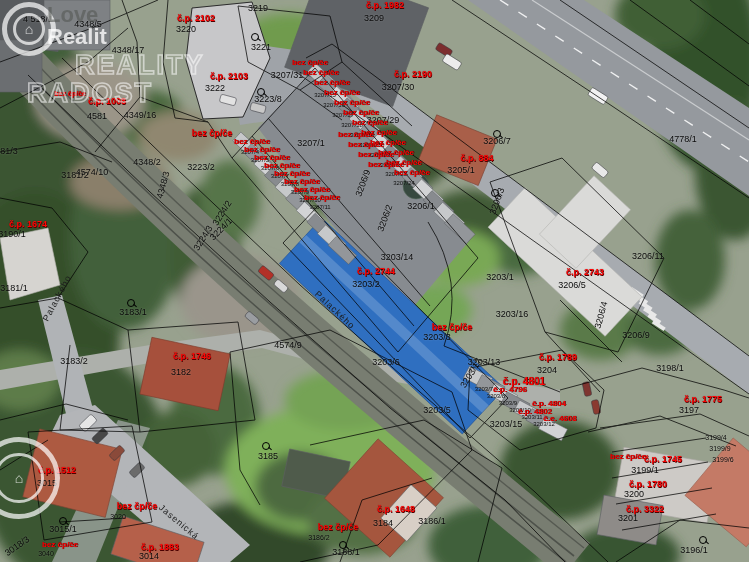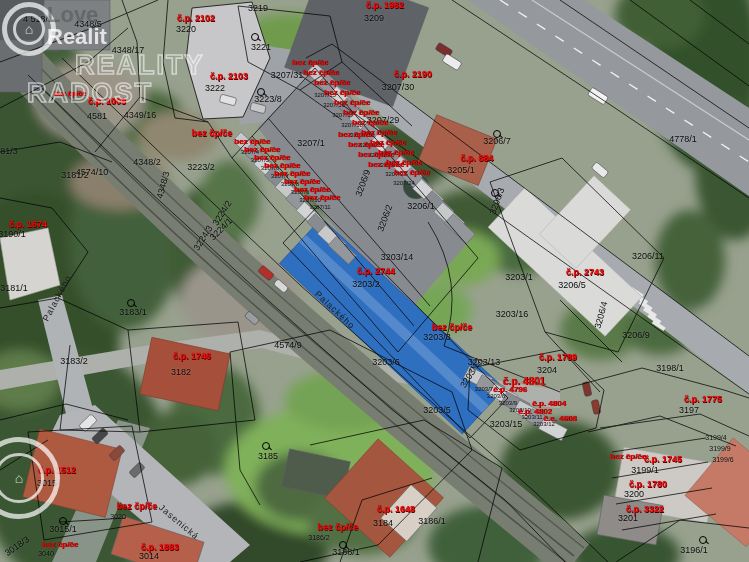--- a/index.html
+++ b/index.html
@@ -266,21 +266,21 @@
       <span class="pl" style="left: 181px; top: 372px; transform: translate(-50%, -50%);">3182</span>
       <span class="pl" style="left: 288px; top: 345px; transform: translate(-50%, -50%);">4574/9</span>
       <span class="pl" style="left: 363px; top: 183px; transform: translate(-50%, -50%) rotate(-70deg);">3206/9</span>
       <span class="pl" style="left: 385px; top: 218px; transform: translate(-50%, -50%) rotate(-70deg);">3206/2</span>
       <span class="pl" style="left: 421px; top: 206px; transform: translate(-50%, -50%);">3206/1</span>
       <span class="pl" style="left: 397px; top: 257px; transform: translate(-50%, -50%); text-align: center;">3203/14</span>
       <span class="pl" style="left: 366px; top: 284px; transform: translate(-50%, -50%);">3203/2</span>
       <span class="pl" style="left: 497px; top: 141px; transform: translate(-50%, -50%);">3206/7</span>
       <span class="pl" style="left: 461px; top: 170px; transform: translate(-50%, -50%);">3205/1</span>
       <span class="pl" style="left: 497px; top: 201px; transform: translate(-50%, -50%) rotate(-70deg);">3206/3</span>
-      <span class="pl" style="left: 500px; top: 277px; transform: translate(-50%, -50%); margin-left: 19px;">3203/1</span>
+      <span class="pl" style="left: 500px; top: 277px; transform: translate(-50%, -50%);">3203/1</span>
       <span class="pl" style="left: 512px; top: 314px; transform: translate(-50%, -50%);">3203/16</span>
       <span class="pl" style="left: 437px; top: 337px; transform: translate(-50%, -50%);">3203/3</span>
       <span class="pl" style="left: 386px; top: 362px; transform: translate(-50%, -50%);">3203/6</span>
       <span class="pl" style="left: 437px; top: 410px; transform: translate(-50%, -50%);">3203/5</span>
       <span class="pl" style="left: 506px; top: 424px; transform: translate(-50%, -50%);">3203/15</span>
       <span class="pl" style="left: 484px; top: 362px; transform: translate(-50%, -50%);">3203/13</span>
       <span class="pl" style="left: 471px; top: 373px; transform: translate(-50%, -50%) rotate(-58deg);">3203/17</span>
       <span class="pl" style="left: 547px; top: 370px; transform: translate(-50%, -50%);">3204</span>
       <span class="pl" style="left: 572px; top: 285px; transform: translate(-50%, -50%);">3206/5</span>
       <span class="pl" style="left: 648px; top: 256px; transform: translate(-50%, -50%);">3206/11</span>

